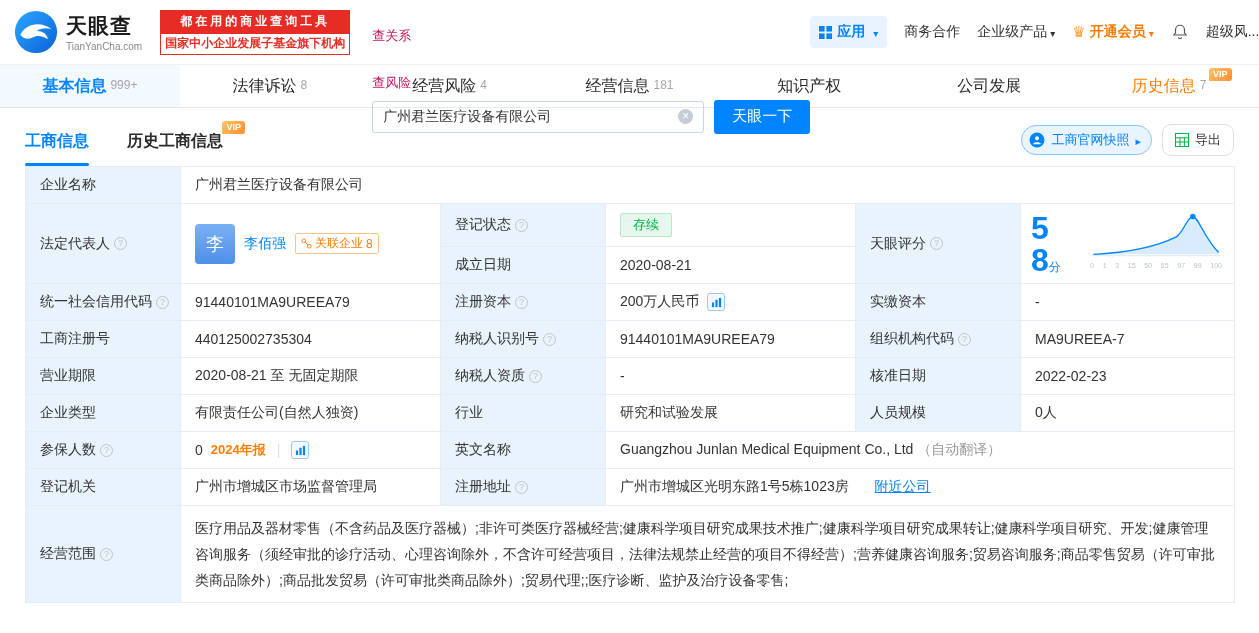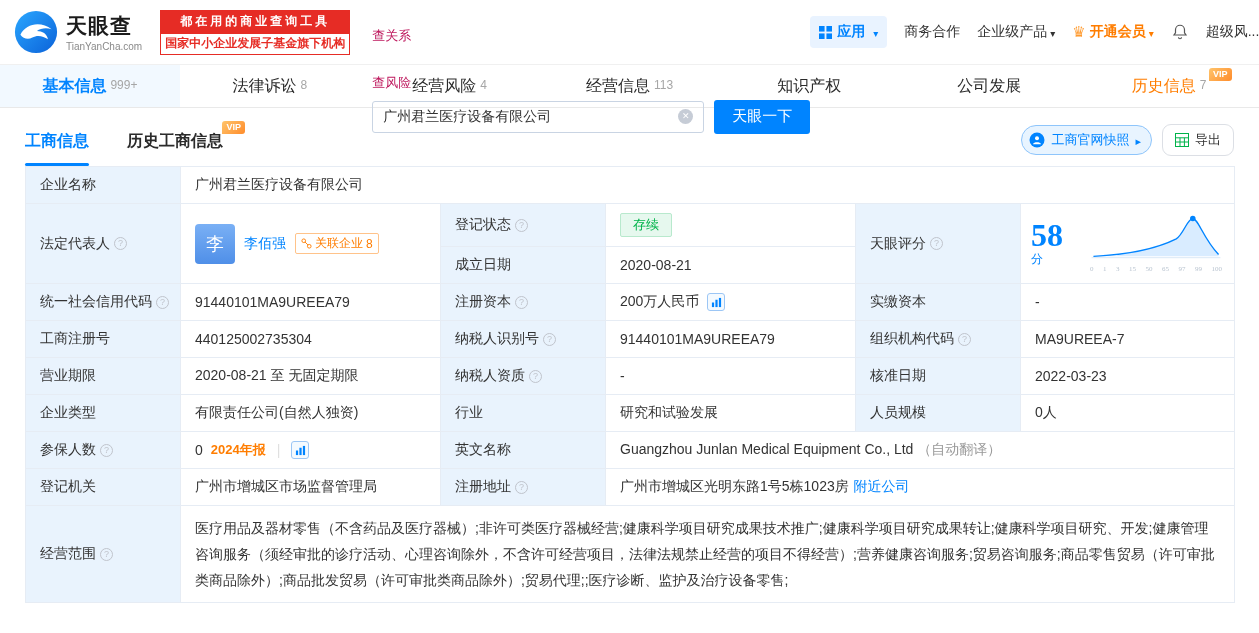--- a/index.html
+++ b/index.html
@@ -76,33 +76,33 @@
   .info-i::after { content:"?"; }
   .rep-cell { display:flex; align-items:center; gap:9px; }
   .avatar { width:40px; height:40px; min-width:40px; border-radius:4px; color:#fff; font-size:18px;
             background:linear-gradient(180deg,#7ab0f5,#4f8fe8); display:flex; align-items:center;
             justify-content:center; cursor:pointer; }
   .rep-name { color:#0084ff; cursor:pointer; white-space:nowrap; }
   .rel-badge { display:inline-flex; align-items:center; gap:3px; border:1px solid #ffc38a; color:#ff7d00;
                font-size:12px; padding:1px 5px; border-radius:2px; cursor:pointer; white-space:nowrap; }
   .status-badge { display:inline-block; background:#e6f8ee; color:#00b34a; border:1px solid #b8e9cd;
                   font-size:13px; padding:2px 12px; border-radius:2px; }
-  .score-cell { display:flex; align-items:center; gap:24px;font-family:Liberation Serif, serif; }
+  .score-cell { display:flex; align-items:flex-start; gap:24px; }
   td.score-td { padding:4px 10px; }
   .score-num { font-size:32px; font-weight:bold; color:#0084ff; line-height:1; }
   .score-unit { font-size:12px; color:#0084ff; }
   .score-chart { flex:1; }
   .axis { display:flex; justify-content:space-between; font-size:7px; color:#b9c4d0; margin-top:1px; padding:0 2px; }
   .cap-cell { display:flex; align-items:center; gap:8px; }
   .mini-ico { width:18px; height:18px; min-width:18px; border:1px solid #9cc6f5; border-radius:3px;
               background:#f4faff; display:inline-flex; align-items:center; justify-content:center; cursor:pointer; }
   .report-link { color:#ff7d00; font-weight:bold; font-size:13px; cursor:pointer; }
   .vbar { color:#e0e0e0; margin:0 3px; }
   .gray-note { color:#999; }
-  .blue-link { color:#0084ff; cursor:pointer; margin-left:1px; white-space:nowrap; }
+  .blue-link { color:#0084ff; cursor:pointer; margin-left:22px; white-space:nowrap;text-decoration:underline; }
   .scope-cell { line-height:26px; }
 </style>
 </head>
 <body>
 
 <header class="topbar">
   <div class="logo">
     <svg width="44" height="44" viewBox="0 0 48 48">
       <defs>
           <linearGradient id="lg" x1="0" y1="0" x2="1" y2="1">
@@ -182,21 +182,21 @@
   <div class="mtab">
     <span>法律诉讼</span>
     <span class="cnt">8</span>
   </div>
   <div class="mtab">
     <span>经营风险</span>
     <span class="cnt">4</span>
   </div>
   <div class="mtab">
     <span>经营信息</span>
-    <span class="cnt">113</span>
+    <span class="cnt">181</span>
   </div>
   <div class="mtab">
     <span>知识产权</span>
   </div>
   <div class="mtab">
     <span>公司发展</span>
   </div>
   <div class="mtab orange">
     <span>历史信息</span>
     <span class="cnt">7</span>
@@ -395,21 +395,21 @@
             <span>纳税人资质</span>
             <span class="info-i"></span>
           </span>
     </td>
     <td>-</td>
     <td class="lbl">
       <span class="lbl-in">
             <span>核准日期</span>
           </span>
     </td>
-    <td>2022-03-23</td>
+    <td>2022-02-23</td>
   </tr>
 
   <tr>
     <td class="lbl">
       <span class="lbl-in">
             <span>企业类型</span>
           </span>
     </td>
     <td>有限责任公司(自然人独资)</td>
     <td class="lbl">

